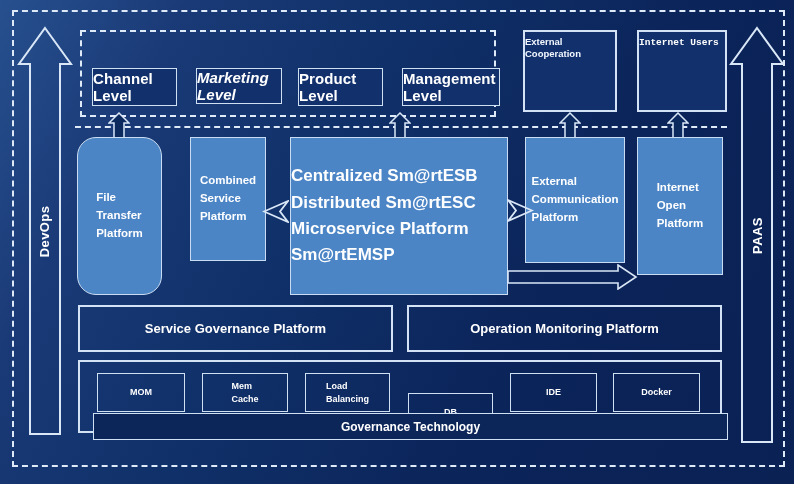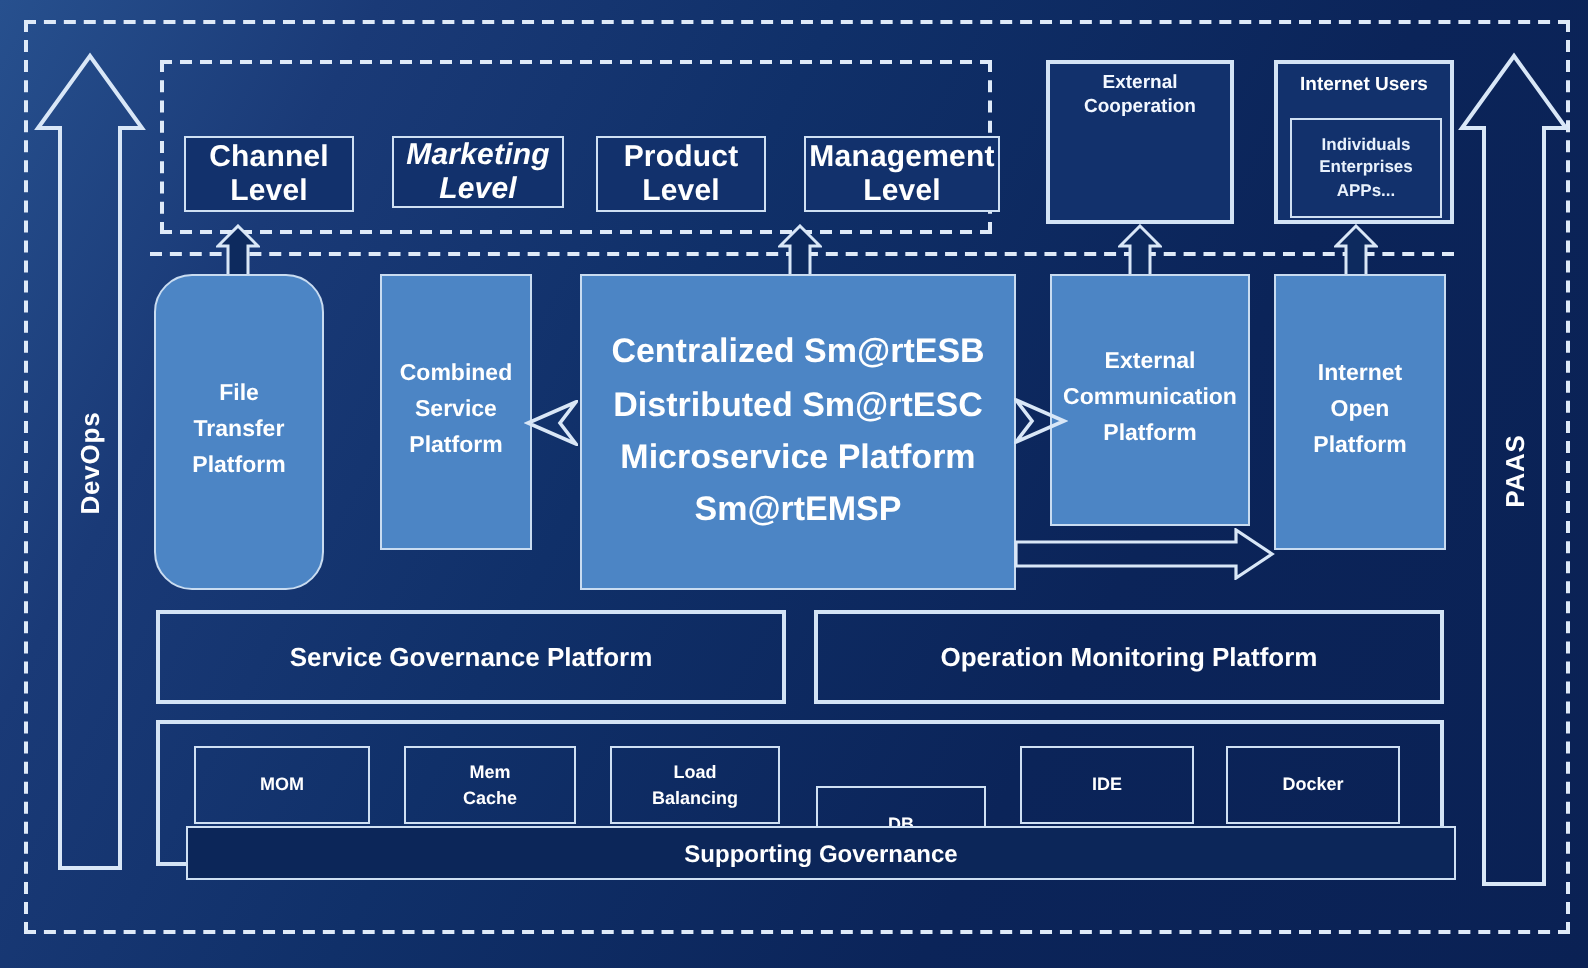--- a/index.html
+++ b/index.html
@@ -6,21 +6,21 @@
   body{
     width:794px;height:484px;overflow:hidden;
     font-family:"Liberation Sans",sans-serif;
     background:linear-gradient(118deg,#27508e 0%,#1a3a77 18%,#103069 40%,#0b2459 68%,#0a2154 100%);
     position:relative;color:#fff;
   }
   .abs{position:absolute;box-sizing:border-box;}
   .dashed{border:2px dashed #dfeaf8;}
   .solid2{border:2px solid #d3e3f5;}
   .solid1{border:1.5px solid #cfe0f3;}
-  .lbl{white-space:pre-line;text-align:center;}
+  .lbl{white-space:pre-line;}
   .ctr{display:flex;align-items:center;justify-content:center;}
   .darkbox{background:#12316c;}
   .bluebox{background:#4c85c5;border:1.5px solid #c9dcf1;color:#ffffff;}
   .levelTxt{font-size:15px;font-weight:bold;letter-spacing:.1px;}
   .platTxt{font-size:11.5px;font-weight:600;line-height:1.55;}
   .govTxt{font-size:13px;font-weight:bold;}
   .techTxt{font-size:9px;font-weight:bold;line-height:1.35;}
   .railLbl{font-size:13px;font-weight:bold;letter-spacing:.4px;}
   .titleSm{font-size:9.5px;font-weight:bold;line-height:1.25;}
   .innerSm{font-size:8.5px;font-weight:bold;line-height:1.3;color:#e8f1fc;}
@@ -62,27 +62,22 @@
 </div>
 <div class="abs solid1 darkbox ctr levelTxt" style="left:402px;top:68px;width:98px;height:38px;">
   <span class="lbl">Management Level</span>
 </div>
 
 <div class="abs solid2 darkbox" style="left:523px;top:30px;width:94px;height:82px;">
   <div class="lbl titleSm" style="margin-top:4px;color:#f3f8ff;">External
 Cooperation</div>
 </div>
 
-<div class="abs solid2 darkbox" style="left:637px;top:30px;width:90px;height:82px;">
+<div class="abs solid2 darkbox" style="left:637px;top:30px;width:90px;height:82px;font-family:Liberation Mono, monospace;">
   <div class="lbl titleSm" style="margin-top:5px;">Internet Users</div>
-  <div class="abs solid1 ctr" style="left:6px;top:27px;width:76px;height:50px;">
-    <span class="lbl innerSm">Individuals
-Enterprises
-APPs...</span>
-  </div>
 </div>
 
 <div class="abs" style="left:75px;top:126px;width:652px;height:0;border-top:2px dashed #dfeaf8;"></div>
 
 <svg class="abs" style="left:108px;top:112px;" width="22" height="27" viewBox="0 0 22 27">
   <polygon points="11,1 21,11 16,11 16,26 6,26 6,11 1,11" fill="#0d2a5e" stroke="#d9e7f7" stroke-width="1.5"></polygon>
   </svg>
 <svg class="abs" style="left:389px;top:112px;" width="22" height="27" viewBox="0 0 22 27">
   <polygon points="11,1 21,11 16,11 16,26 6,26 6,11 1,11" fill="#0d2a5e" stroke="#d9e7f7" stroke-width="1.5"></polygon>
   </svg>
@@ -91,21 +86,21 @@
   </svg>
 <svg class="abs" style="left:667px;top:112px;" width="22" height="27" viewBox="0 0 22 27">
   <polygon points="11,1 21,11 16,11 16,26 6,26 6,11 1,11" fill="#0d2a5e" stroke="#d9e7f7" stroke-width="1.5"></polygon>
   </svg>
 
 <div class="abs bluebox ctr platTxt" style="left:77px;top:137px;width:85px;height:158px;border-radius:19px;">
   <span class="lbl">File
 Transfer
 Platform</span>
 </div>
-<div class="abs bluebox ctr platTxt" style="left:190px;top:137px;width:76px;height:138px;">
+<div class="abs bluebox ctr platTxt" style="left:190px;top:137px;width:76px;height:124px;">
   <span class="lbl">Combined
 Service
 Platform</span>
 </div>
 <div class="abs bluebox ctr platTxt" style="left:290px;top:137px;width:218px;height:158px;font-size:17px;">
   <span class="lbl">Centralized Sm@rtESB
 Distributed Sm@rtESC
 Microservice Platform Sm@rtEMSP</span>
 </div>
 <div class="abs bluebox ctr platTxt" style="left:525px;top:137px;width:100px;height:126px;">
@@ -154,14 +149,14 @@
   <span class="lbl">DB</span>
 </div>
 <div class="abs solid1 ctr techTxt" style="left:510px;top:373px;width:87px;height:39px;">
   <span class="lbl">IDE</span>
 </div>
 <div class="abs solid1 ctr techTxt" style="left:613px;top:373px;width:87px;height:39px;">
   <span class="lbl">Docker</span>
 </div>
 
 <div class="abs solid1 ctr" style="left:93px;top:413px;width:635px;height:27px;background:#0c2659;font-size:12px;font-weight:bold;">
-  <span class="lbl">Supporting Governance</span>
+  <span class="lbl">Governance Technology</span>
 </div>
 
 </body></html>

